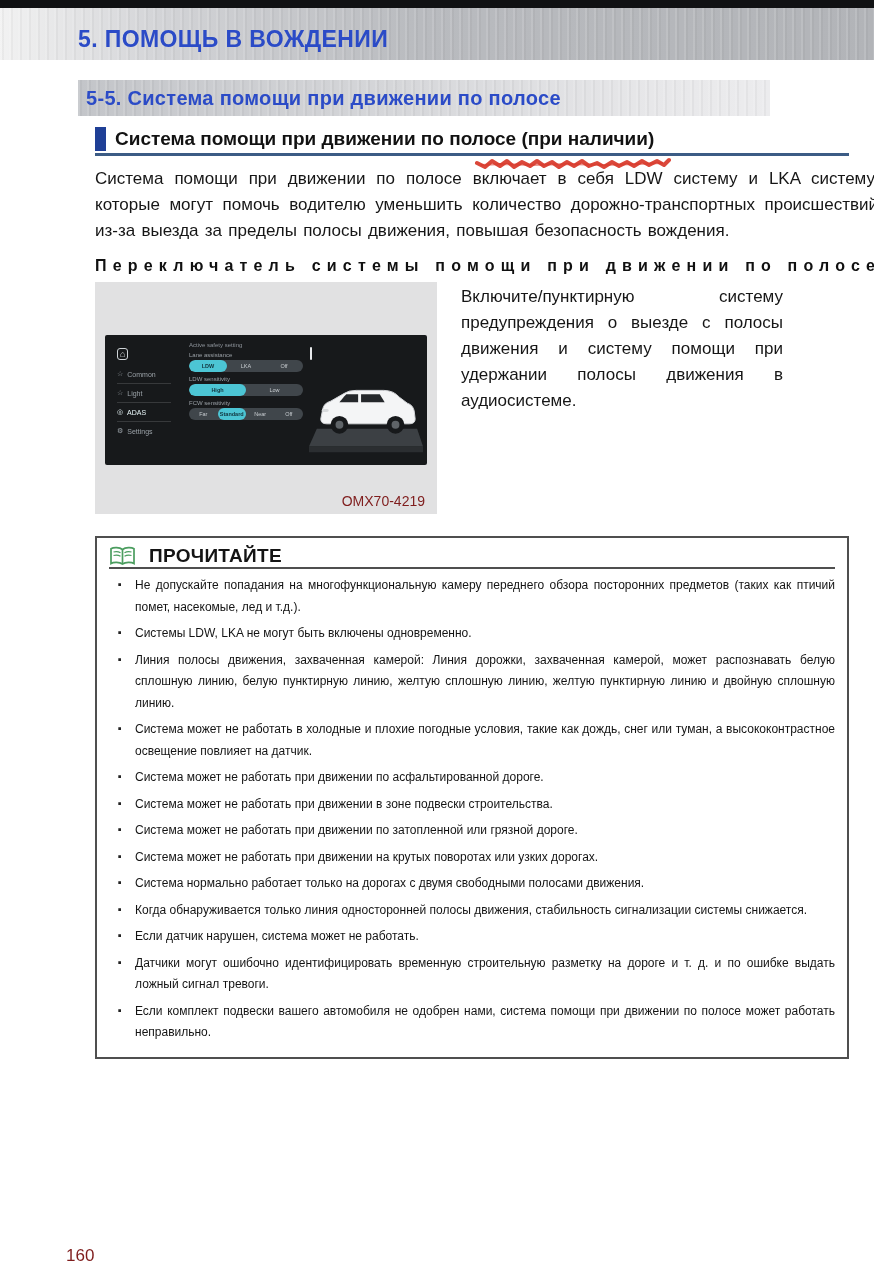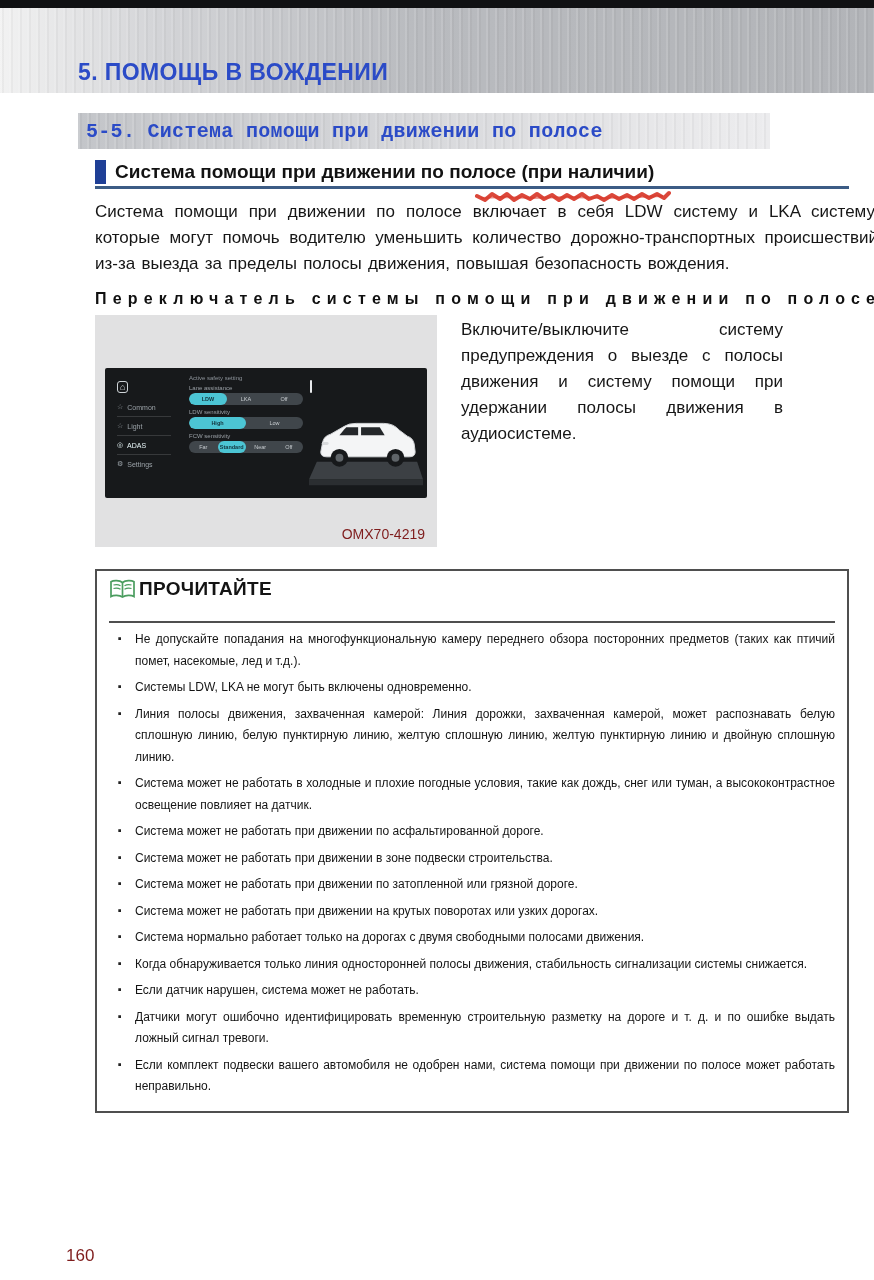--- a/index.html
+++ b/index.html
@@ -3,26 +3,26 @@
 <meta charset="utf-8">
 <style>
   html,body{margin:0;padding:0;}
   body{width:874px;height:1280px;background:#fff;font-family:"Liberation Sans","DejaVu Sans",sans-serif;color:#151515;}
   .page{position:relative;width:874px;height:1280px;overflow:hidden;background:#fff;}
 
   
   .top-strip{height:8px;background:#101113;}
 
   
-  .chapter-band{position:relative;height:85px;background:linear-gradient(90deg,#f2f2f2 0,#d3d4d7 18%,#b9bbbf 48%,#b2b4b8 100%);display:flex;align-items:flex-end;padding:0 8px 7px 78px;box-sizing:border-box;}
+  .chapter-band{position:relative;height:52px;background:linear-gradient(90deg,#f2f2f2 0,#d3d4d7 18%,#b9bbbf 48%,#b2b4b8 100%);display:flex;align-items:flex-end;padding:0 8px 7px 78px;box-sizing:border-box;}
   .striped::after{content:"";position:absolute;inset:0;background:repeating-linear-gradient(90deg,rgba(255,255,255,.12) 0 2px,rgba(0,0,0,.035) 2px 4px,rgba(0,0,0,0) 4px 9px);pointer-events:none;}
   .chapter-title{position:relative;z-index:1;font-size:23px;font-weight:600;color:var(--heading-blue,#2b4bc7);letter-spacing:.4px;}
 
   
-  .section-bar{position:relative;margin:20px 0 0 78px;width:692px;height:36px;background:linear-gradient(90deg,#c3c5c9,#d5d6d9 45%,#e8e8ea 85%,#ececee);display:flex;align-items:center;padding-left:8px;box-sizing:border-box;font-family:Liberation Mono, monospace;}
+  .section-bar{position:relative;margin:20px 0 0 78px;width:692px;height:36px;background:linear-gradient(90deg,#c3c5c9,#d5d6d9 45%,#e8e8ea 85%,#ececee);display:flex;align-items:center;padding-left:8px;box-sizing:border-box;}
   .section-title{position:relative;z-index:1;font-size:20px;font-weight:600;color:var(--heading-blue,#2b4bc7);letter-spacing:.3px;}
 
   .content{margin-left:95px;width:783px;}
 
   
   .subsection{position:relative;margin-top:11px;width:754px;border-bottom:3px solid var(--underline-blue,#3c5c85);padding-bottom:2px;display:flex;align-items:center;gap:9px;}
   .blue-square{width:11px;height:24px;background:var(--accent-navy,#1f3f96);flex:0 0 auto;}
   .subsection-title{font-size:19px;font-weight:600;color:#121212;}
   .scribble{position:absolute;left:378px;top:28px;z-index:2;}
 
@@ -50,21 +50,21 @@
   .seg{flex:1;display:flex;align-items:center;justify-content:center;font-size:5.5px;color:#c6cbcf;}
   .seg.sel{background:var(--teal-selected,#4cc5d4);border-radius:7px;color:#12333c;font-weight:bold;}
   .scr-car{flex:1;position:relative;}
   .scr-scroll{position:absolute;left:1px;top:12px;width:2px;height:13px;background:#e8eaec;border-radius:1px;}
   .car-svg{position:absolute;right:2px;bottom:6px;}
 
   .side-text{width:322px;margin-top:2px;text-align:justify;font-size:17px;line-height:26px;color:#161616;}
 
   
   .readme-box{margin-top:22px;width:754px;border:2px solid #4f4f4f;box-sizing:border-box;padding:5px 12px 8px;background:#fff;}
-  .readme-header{display:flex;align-items:center;gap:3px;padding:2px 0 21px;border-bottom:2px solid #4f4f4f;}
+  .readme-header{display:flex;align-items:center;gap:13px;padding:2px 0 0;border-bottom:2px solid #4f4f4f;}
   .readme-title{font-size:19px;font-weight:600;color:#141414;letter-spacing:.3px;}
   .readme-list{list-style:none;margin:6px 0 0;padding:0;}
   .readme-list li{position:relative;padding-left:26px;margin:5px 0;text-align:justify;font-size:12px;line-height:21.5px;color:#141414;}
   .readme-list li::before{content:"·";position:absolute;left:8px;top:-1px;font-size:19px;font-weight:bold;color:#222;}
 
   .page-number{position:absolute;left:66px;bottom:14px;font-size:17px;color:#7f1d1d;}
 </style>
 </head>
 <body>
 
@@ -161,21 +161,21 @@
               <circle cx="33" cy="58" r="9" fill="#17191b"></circle>
               <circle cx="33" cy="58" r="4" fill="#5f6468"></circle>
               <circle cx="90" cy="58" r="9" fill="#17191b"></circle>
               <circle cx="90" cy="58" r="4" fill="#5f6468"></circle>
             </svg>
           </div>
         </div>
         <div class="caption">OMX70-4219</div>
       </div>
 
-      <p class="side-text">Включите/выключите систему предупреждения о выезде с полосы движения и систему помощи при удержании полосы движения в аудиосистеме.</p>
+      <p class="side-text">Включите/пунктирную систему предупреждения о выезде с полосы движения и систему помощи при удержании полосы движения в аудиосистеме.</p>
     </div>
 
     <div class="readme-box">
       <div class="readme-header">
         <svg width="27" height="21" viewBox="0 0 27 21">
           <path d="M13.5 3.5 C10.5 1.2, 4.5 1.2, 2 2.8 L2 17.5 C4.5 15.8, 10.5 15.8, 13.5 18 C16.5 15.8, 22.5 15.8, 25 17.5 L25 2.8 C22.5 1.2, 16.5 1.2, 13.5 3.5 Z" fill="#ffffff" stroke="#4b9d5f" stroke-width="1.7"></path>
           <path d="M13.5 3.5 L13.5 18" stroke="#4b9d5f" stroke-width="1.7"></path>
           <path d="M4.5 6 C7 5.2, 9.5 5.5, 11.5 6.8 M4.5 9.5 C7 8.7, 9.5 9, 11.5 10.3 M15.5 6.8 C17.5 5.5, 20 5.2, 22.5 6 M15.5 10.3 C17.5 9, 20 8.7, 22.5 9.5" fill="none" stroke="#4b9d5f" stroke-width="1.2"></path>
         </svg>
         <span class="readme-title">ПРОЧИТАЙТЕ</span>

